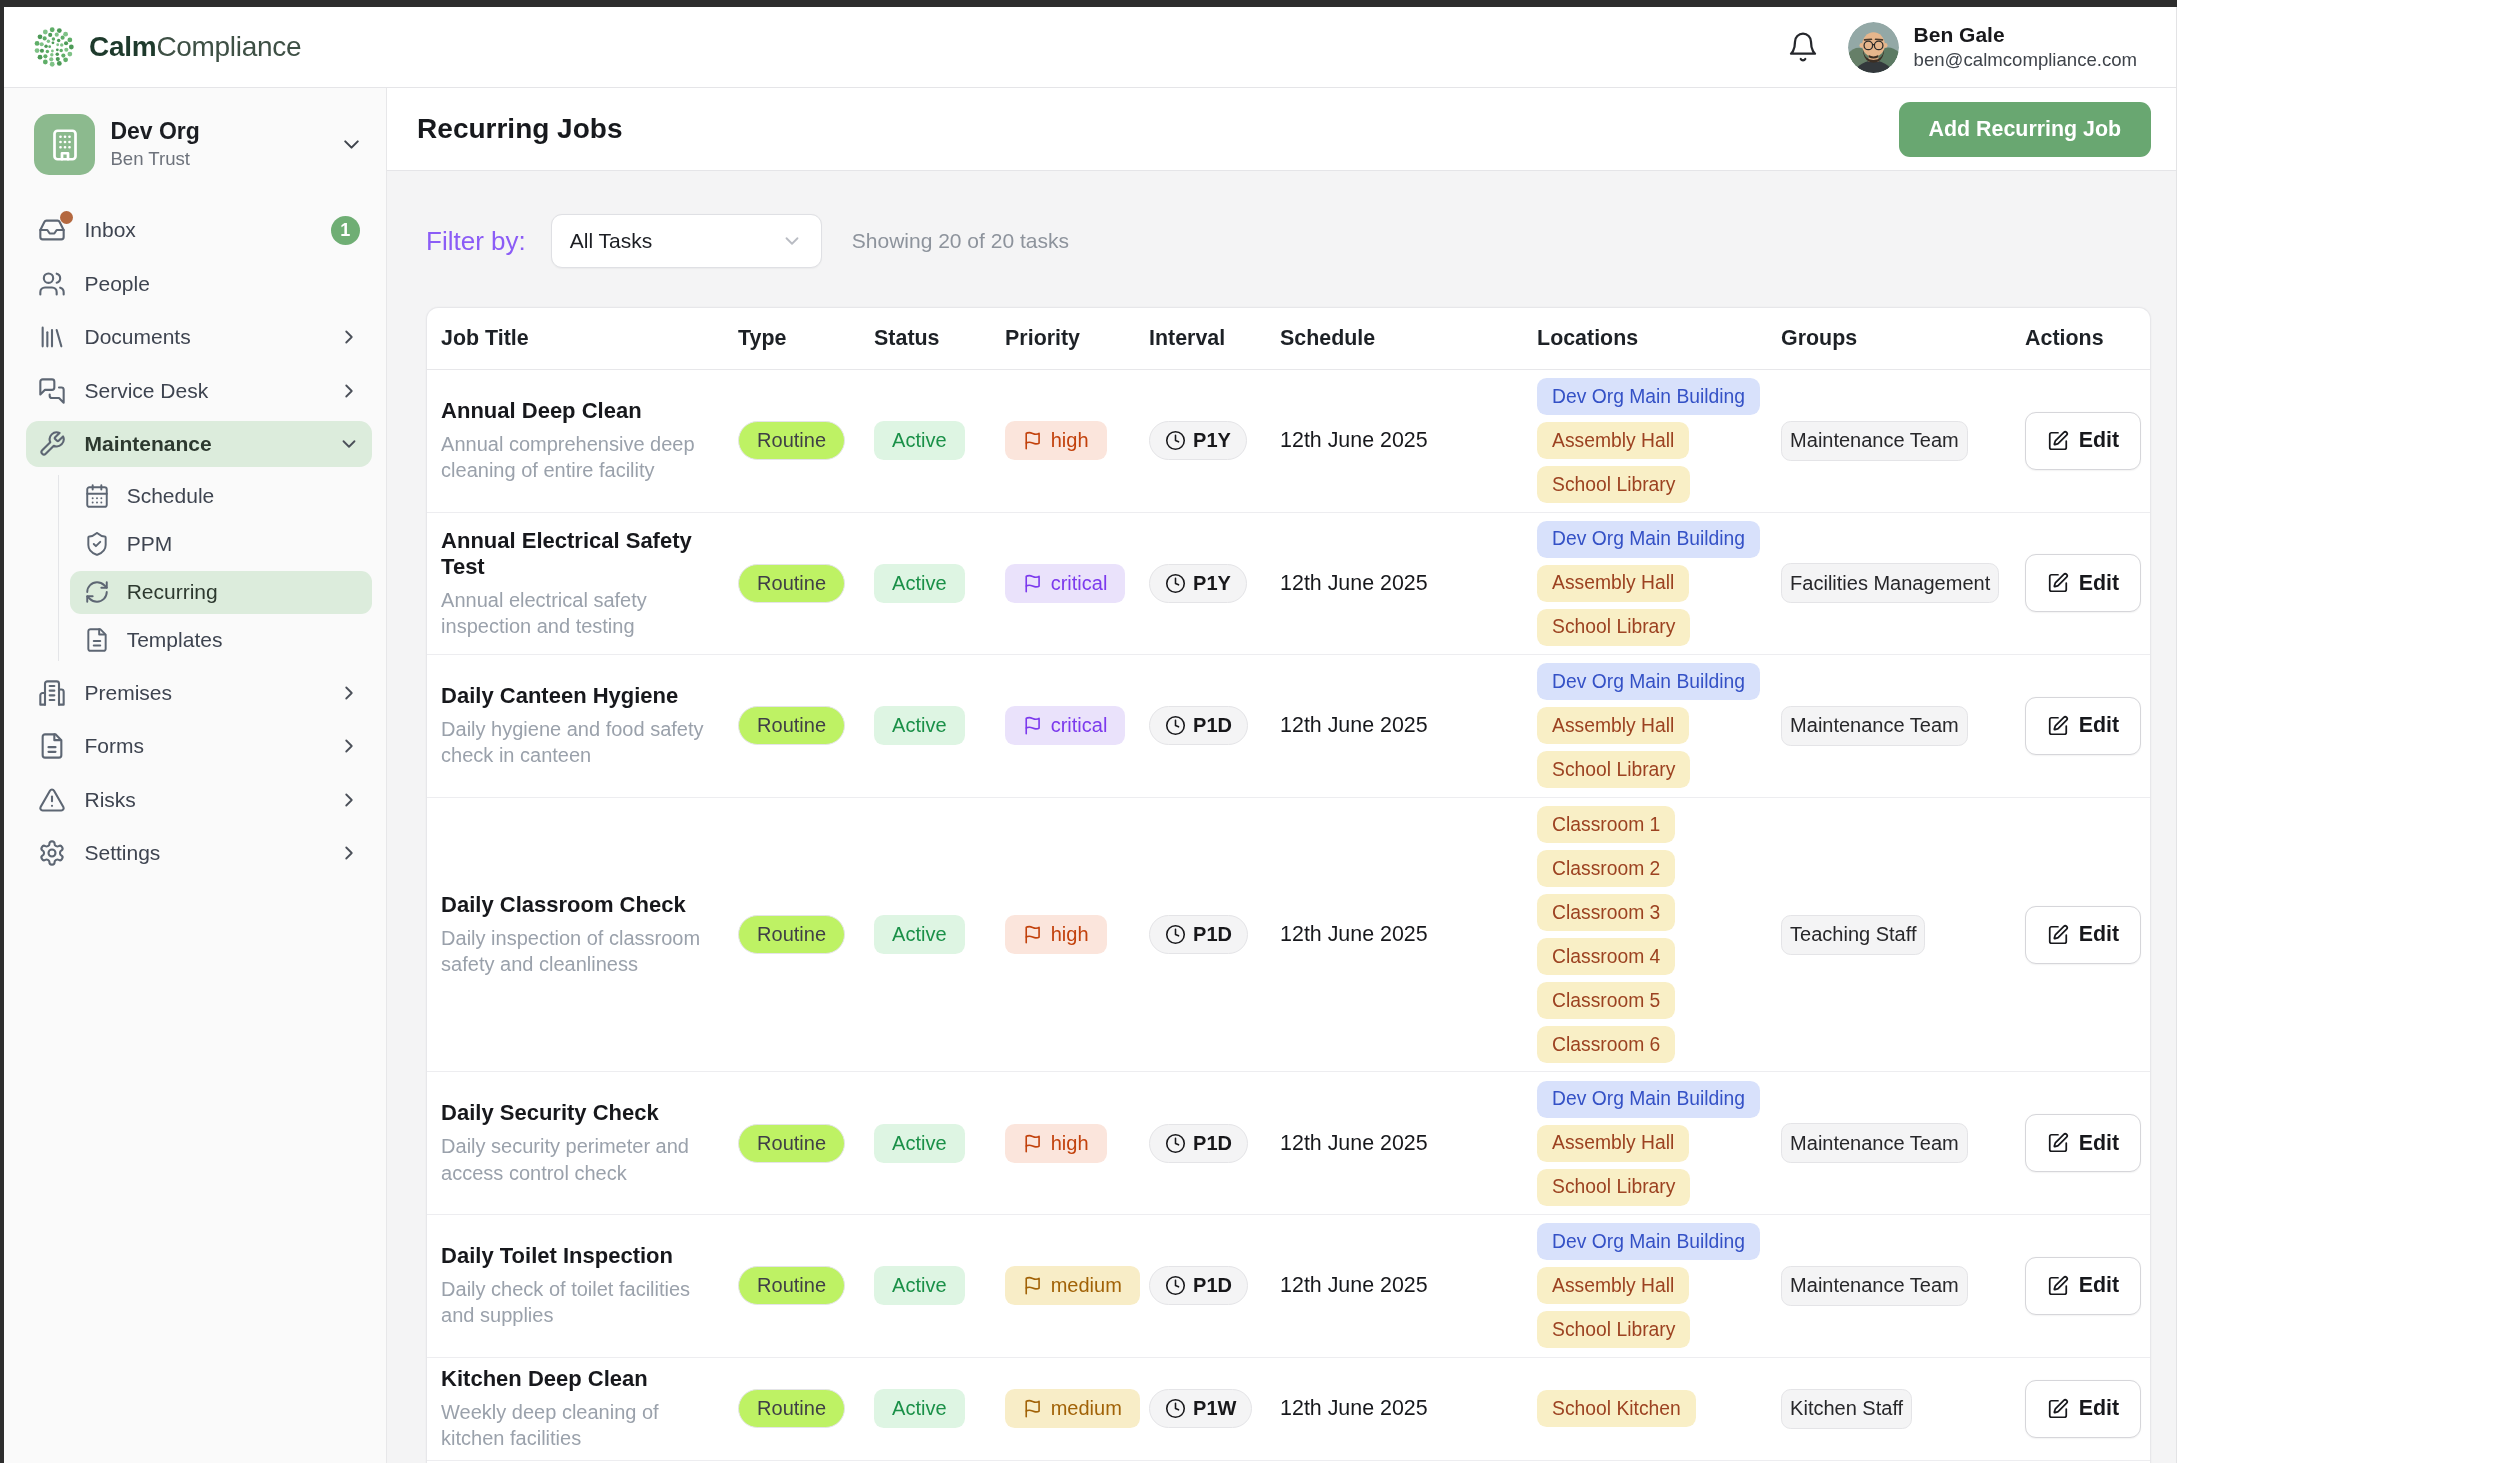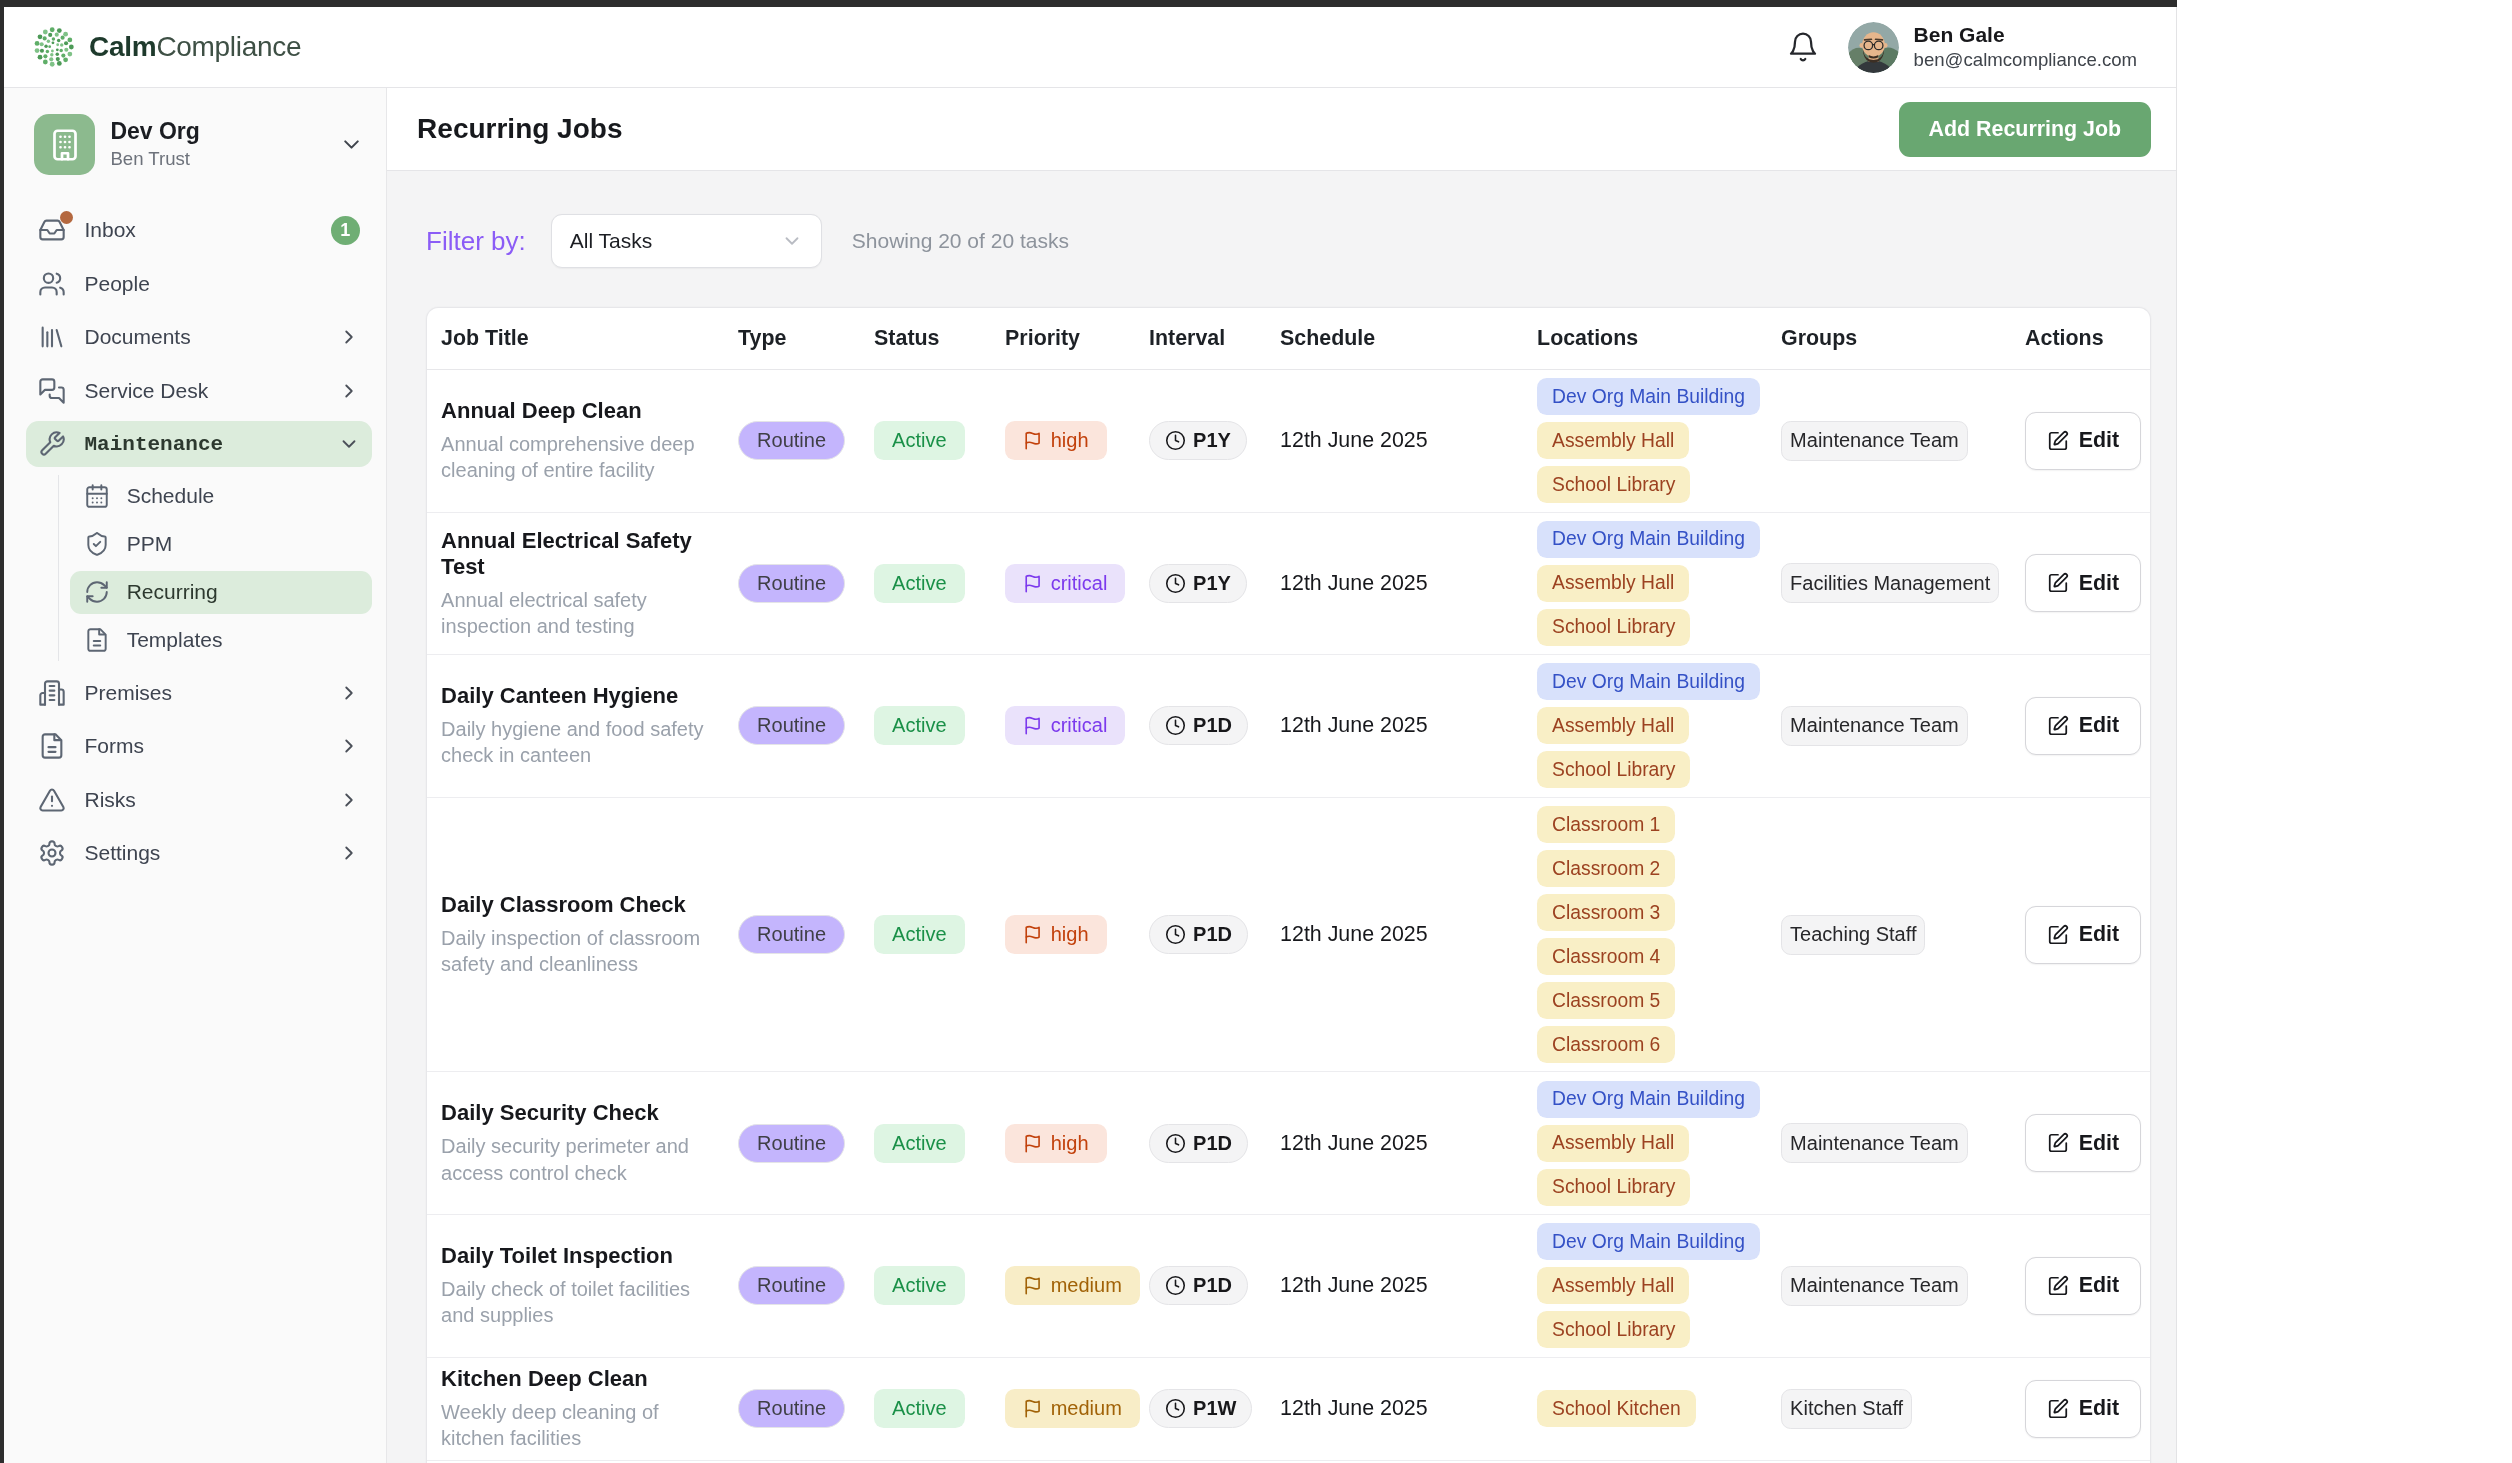--- a/index.html
+++ b/index.html
@@ -33,21 +33,21 @@
   .org{display:flex;align-items:center;gap:15px;padding:11px 8.3px;border-radius:12.4px;cursor:pointer;}
   .org-icon{width:61px;height:61px;border-radius:15px;background:#8cba8e;flex:none;
     display:flex;align-items:center;justify-content:center;color:#fff;}
   .org-name{font-size:23px;font-weight:700;color:#1b1d22;line-height:1.1;}
   .org-sub{font-size:18.6px;color:#6d727b;margin-top:3.5px;}
   .org-chev{margin-left:auto;color:#3f444c;display:flex;}
 
   .nav{margin-top:21px;}
   .nav-item{display:flex;align-items:center;gap:18px;height:46px;padding:0 12.4px;border-radius:12.4px;
     margin-bottom:7.6px;color:#3e4450;font-size:21px;cursor:pointer;}
-  .nav-item.active{background:#dcecdc;color:#2d392f;font-weight:700;font-family:Liberation Mono, monospace;}
+  .nav-item.active{background:#dcecdc;color:#2d392f;font-weight:700;}
   .nicon{width:28px;height:28px;color:#5d6673;position:relative;flex:none;display:flex;}
   .notif-dot{position:absolute;top:-4.8px;right:-6.2px;width:13px;height:13px;border-radius:50%;background:#b4683f;}
   .right-slot{margin-left:auto;display:flex;align-items:center;}
   .count-badge{min-width:29px;height:29px;border-radius:689px;background:#6fae74;color:#fff;
     font-size:18px;font-weight:700;display:flex;align-items:center;justify-content:center;padding:0 5.5px;}
   .chev{color:#4b5059;display:flex;}
   .subnav{margin:1.4px 0 8.3px 32px;padding-left:11px;border-left:1.4px solid #e4e5e8;}
   .sub-item{display:flex;align-items:center;gap:16.6px;height:43px;padding:0 14px;border-radius:11px;
     margin-bottom:4.8px;font-size:21px;color:#3e4450;cursor:pointer;}
   .sub-item.active{background:#dcecdc;color:#2d392f;}
@@ -75,21 +75,21 @@
   .thead,.trow{display:grid;grid-template-columns:297px 136px 131px 144px 131px 257px 244px 244px 1fr;
     align-items:center;padding:16px 14px;}
   .thead{height:62px;border-bottom:0.7px solid #e7e7ea;}
   .th{font-size:21.4px;font-weight:700;color:#1d2126;}
   .trow{padding:8.3px 14px;border-bottom:0.7px solid #ededf0;min-height:102px;}
   .trow.stub{min-height:62px;border-bottom:none;}
   .job-title{font-size:22px;font-weight:700;color:#17181c;}
   .job-desc{font-size:20px;color:#9aa1ab;line-height:1.32;margin-top:7px;max-width:283px;}
   .badge{display:inline-flex;align-items:center;gap:8.3px;height:39px;padding:0 18px;font-size:20px;
     border-radius:689px;white-space:nowrap;}
-  .type-badge{background:#c4b5fd;border:0.7px solid #e4e4e7;color:#3f3f46;}
+  .type-badge{background:#bef264;border:0.7px solid #e4e4e7;color:#3f3f46;}
   .status-badge{background:#def5e3;color:#1a9048;border-radius:9.7px;}
   .pri{border-radius:9.7px;}
   .p-high{background:#fbe5dc;color:#c2410c;}
   .p-critical{background:#eae2fb;color:#7c3aed;}
   .p-medium{background:#f8edc7;color:#a16207;}
   .interval-badge{background:#f4f4f5;border:0.7px solid #e4e4e7;color:#18181b;font-weight:700;padding:0 15px;gap:7px;}
   .sched{font-size:21.4px;color:#17181c;}
   .locs,.groups{display:flex;flex-direction:column;gap:7px;align-items:flex-start;}
   .chip{height:37px;display:inline-flex;align-items:center;padding:0 15px;border-radius:9.7px;
     font-size:19.3px;white-space:nowrap;}

